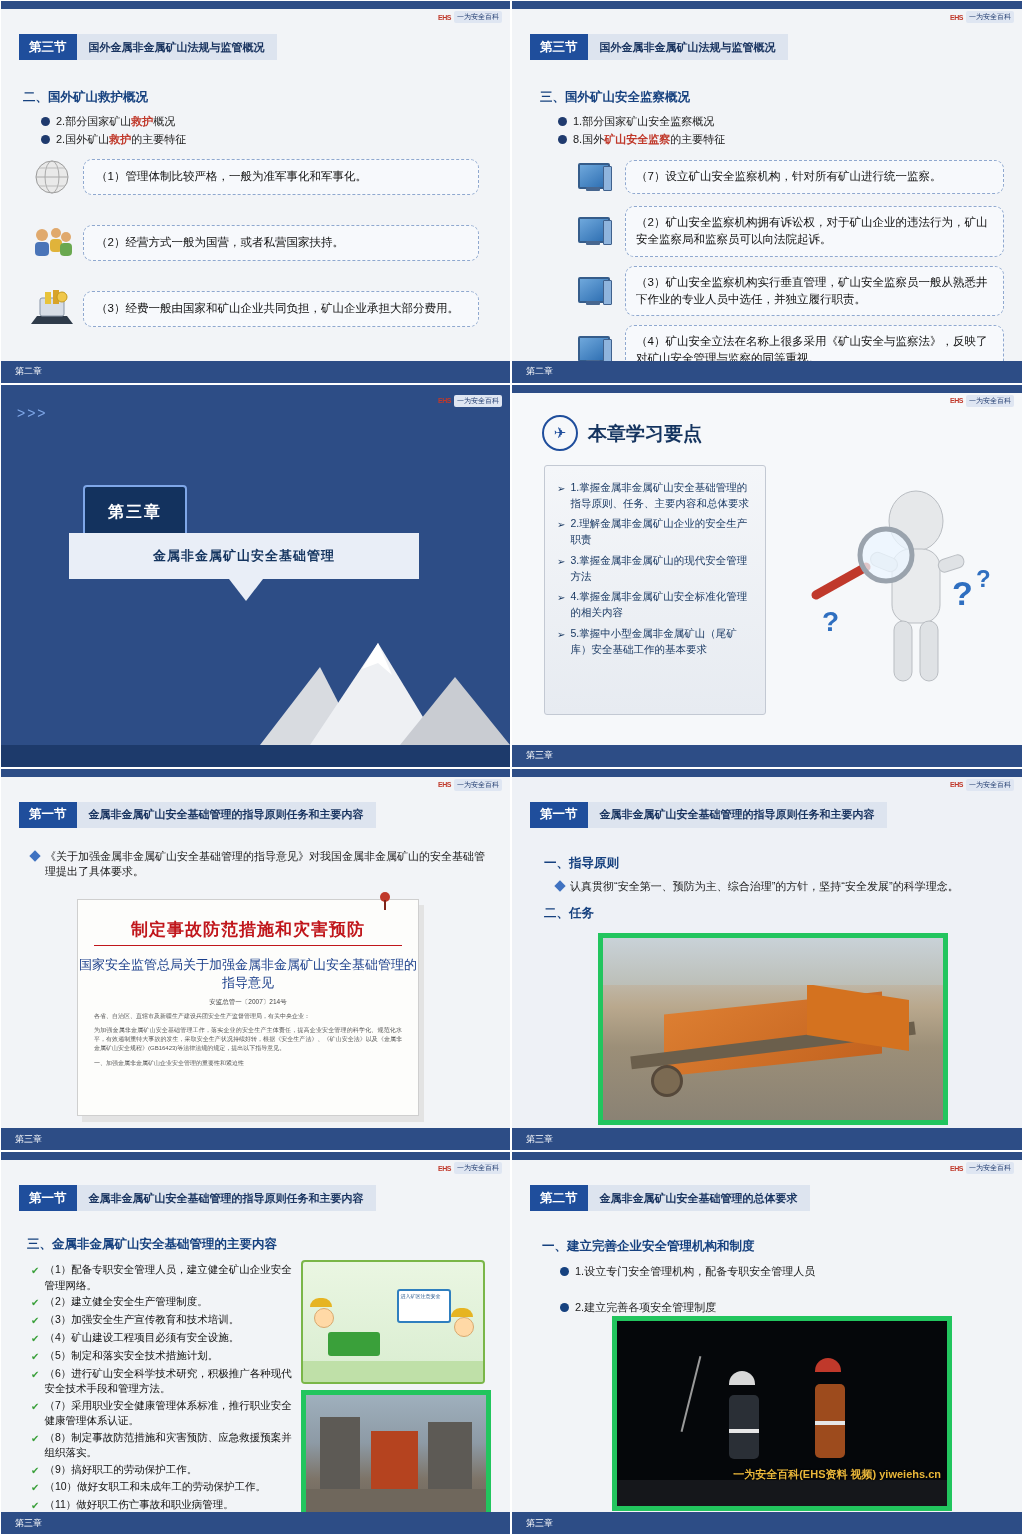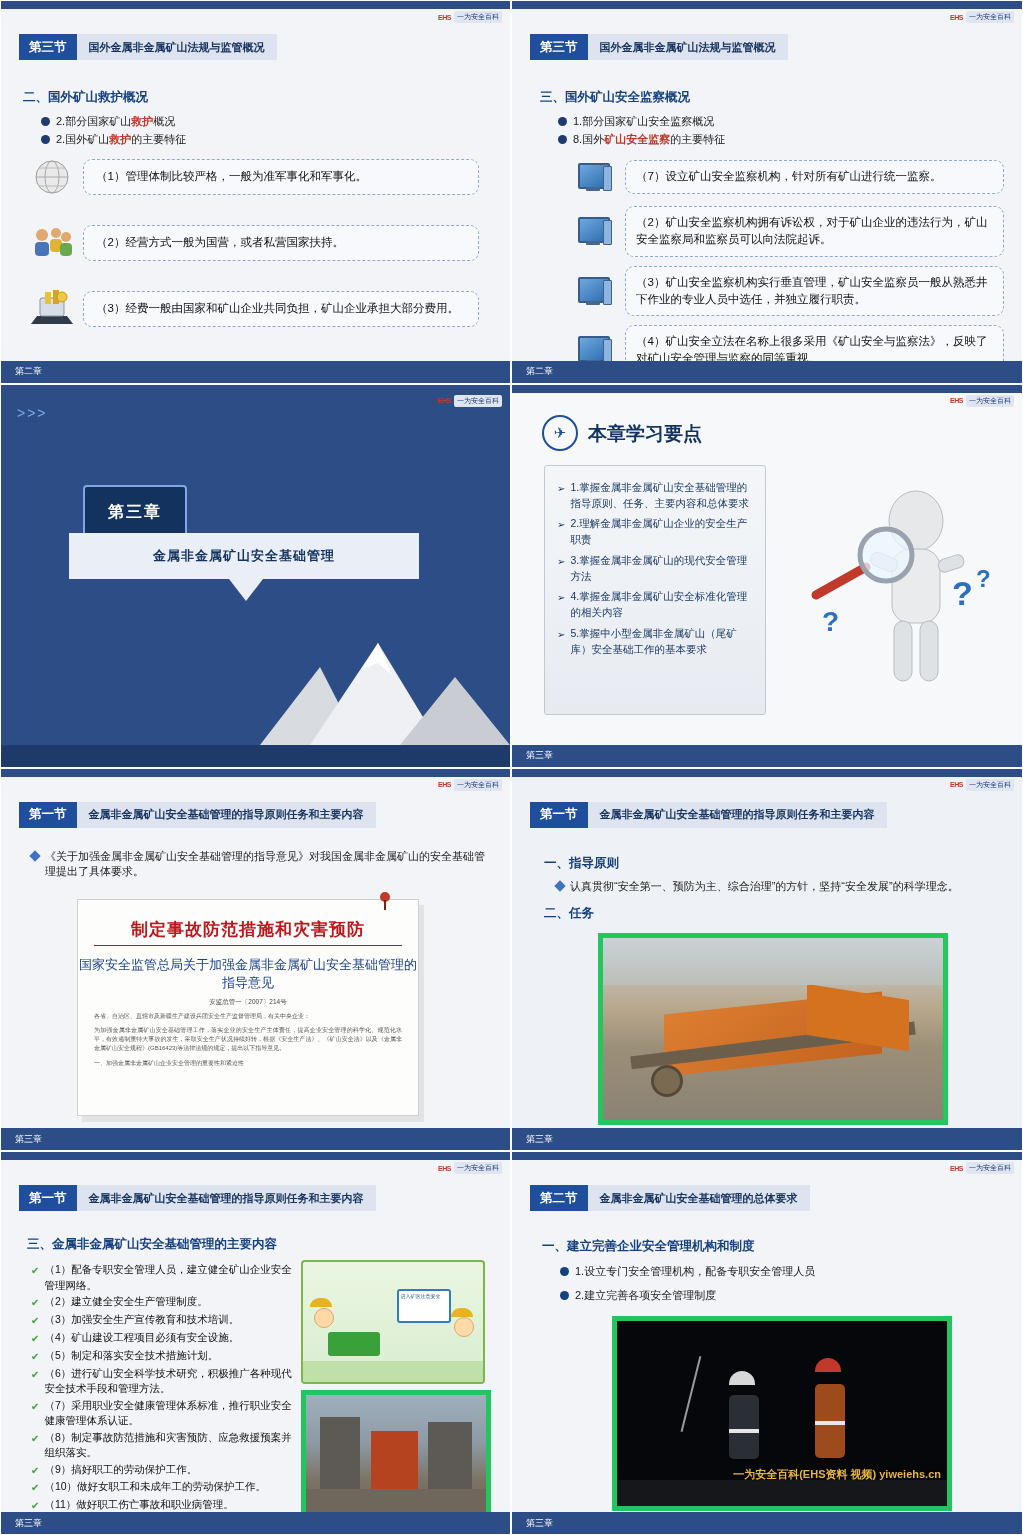--- a/index.html
+++ b/index.html
@@ -409,21 +409,21 @@
     <div class="logo">
       <span class="lg-mark">EHS</span>
       <span class="lg-txt">一为安全百科</span>
     </div>
     <div class="titlebar">
       <div class="sec">第二节</div>
       <div class="txt">金属非金属矿山安全基础管理的总体要求</div>
     </div>
     <div class="h2" style="left:30px;top:86px">一、建立完善企业安全管理机构和制度</div>
     <div style="position:absolute;left:48px;top:112px;width:430px">
-      <div class="bullet-row" style="margin-bottom:8px">
+      <div class="bullet-row" style="margin-bottom:20px">
             <span class="dotb"></span>
             <span>1.设立专门安全管理机构，配备专职安全管理人员</span>
           </div>
       <div class="bullet-row">
             <span class="dotb"></span>
             <span>2.建立完善各项安全管理制度</span>
           </div>
     </div>
     <div class="photo mine" style="left:100px;top:164px;width:330px;height:185px">
       <div class="body" style="left:34%;top:40%"></div>

